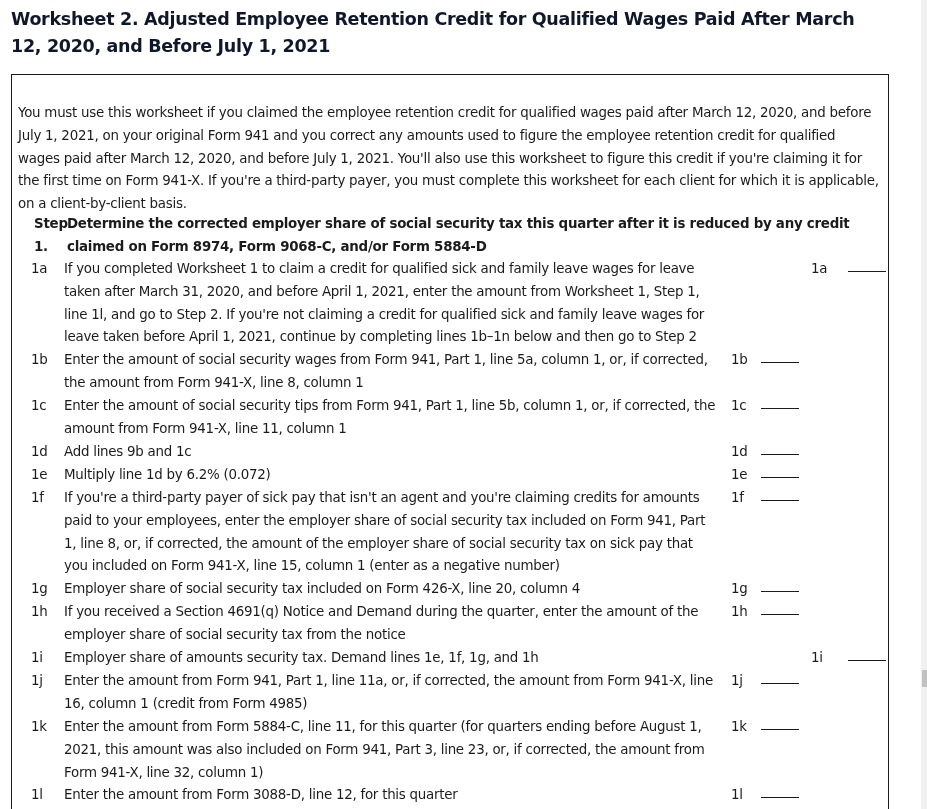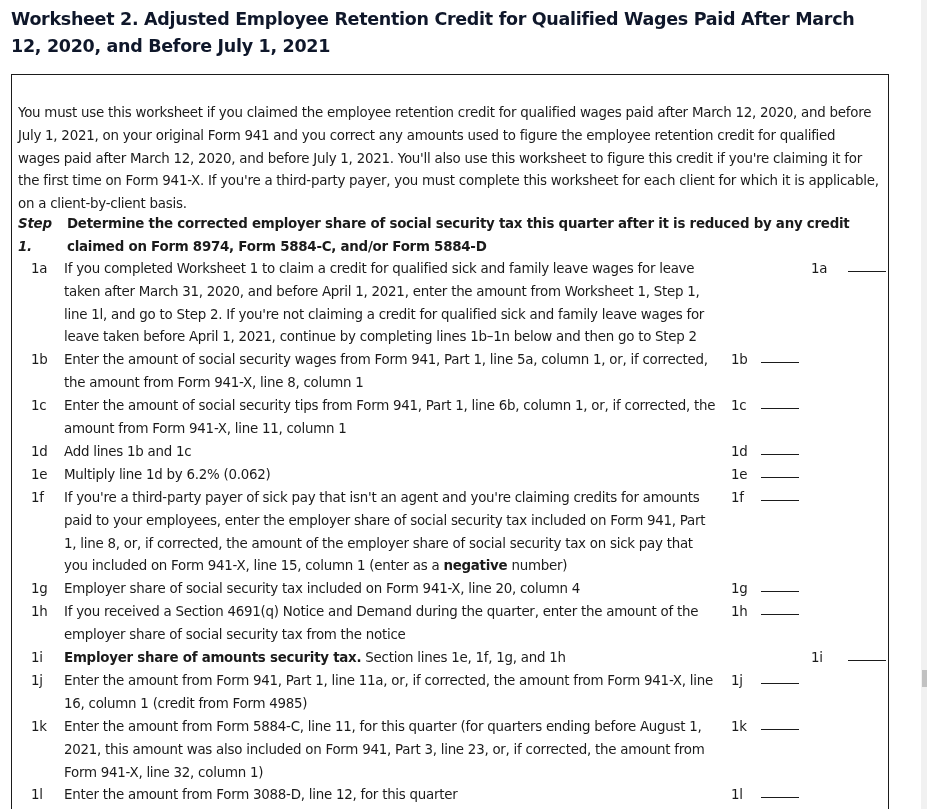--- a/index.html
+++ b/index.html
@@ -19,112 +19,112 @@
     border: 1.5px solid #1b1b1b; border-bottom: none; box-sizing: border-box;
   }
   .intro {
     position: absolute; left: 6px; top: 2px; width: 862px;
     font-size: 13.4px; line-height: 22.8px; letter-spacing: -0.25px; margin-top: 25px;
   }
   .step-head {
     position: absolute; left: 6px; top: 137px; width: 860px;
     font-size: 13.4px; font-weight: bold; line-height: 23px; letter-spacing: -0.25px;
   }
-  .step-head .step-label { position: absolute; left: 0; top: 0; width: 50px; font-style: italic; }
+  .step-head .step-label { position: absolute; left: 16px; top: 0; width: 50px; }
   .step-head .step-text { position: absolute; left: 49px; top: 0; width: 810px; }
   .row { position: absolute; left: 0; width: 876px; font-size: 13.4px; line-height: 22.8px; letter-spacing: -0.25px; }
   .row .num { position: absolute; left: 19px; width: 30px; }
   .row .txt { position: absolute; left: 52px; width: 655px; }
   .row .ref { position: absolute; width: 30px; }
   .row .blank { position: absolute; width: 40px; height: 13px; border-bottom: 1px solid #1b1b1b; }
   .row .ref.col1 { left: 719px; }
   .row .blank.col1 { left: 749px; width: 38px; }
   .row .ref.col2 { left: 799px; }
   .row .blank.col2 { left: 836px; width: 38px; }
-  b.em { font-weight: bold; }
+  b.em { font-weight: normal; }
   .scroll-track {
     position: absolute; right: 0; top: 0; width: 6px; height: 809px; background: #f1f1f1;
   }
   .scroll-thumb {
     position: absolute; right: 0; top: 670px; width: 5px; height: 17px; background: #c1c1c1;
   }
 </style>
 </head>
 <body>
 
 <div class="page">
   <div class="title">Worksheet 2. Adjusted Employee Retention Credit for Qualified Wages Paid After March 12, 2020, and Before July 1, 2021</div>
 
   <div class="box">
     <div class="intro">You must use this worksheet if you claimed the employee retention credit for qualified wages paid after March 12, 2020, and before July 1, 2021, on your original Form 941 and you correct any amounts used to figure the employee retention credit for qualified wages paid after March 12, 2020, and before July 1, 2021. You'll also use this worksheet to figure this credit if you're claiming it for the first time on Form 941-X. If you're a third-party payer, you must complete this worksheet for each client for which it is applicable, on a client-by-client basis.</div>
 
     <div class="step-head">
       <div class="step-label">Step 1.</div>
-      <div class="step-text">Determine the corrected employer share of social security tax this quarter after it is reduced by any credit claimed on Form 8974, Form 5884-C, and/or Form 5884-D</div>
+      <div class="step-text">Determine the corrected employer share of social security tax this quarter after it is reduced by any credit claimed on Form 8974, Form 9068-C, and/or Form 5884-D</div>
     </div>
 
     <div class="row" style="top:183px;">
       <span class="num">1a</span>
       <span class="txt">If you completed Worksheet 1 to claim a credit for qualified sick and family leave wages for leave taken after March 31, 2020, and before April 1, 2021, enter the amount from Worksheet 1, Step 1, line 1l, and go to Step 2. If you're not claiming a credit for qualified sick and family leave wages for leave taken before April 1, 2021, continue by completing lines 1b–1n below and then go to Step 2</span>
       <span class="ref col2">1a</span>
       <span class="blank col2"></span>
     </div>
 
     <div class="row" style="top:274px;">
       <span class="num">1b</span>
       <span class="txt">Enter the amount of social security wages from Form 941, Part 1, line 5a, column 1, or, if corrected, the amount from Form 941-X, line 8, column 1</span>
       <span class="ref col1">1b</span>
       <span class="blank col1"></span>
     </div>
 
     <div class="row" style="top:320px;">
       <span class="num">1c</span>
-      <span class="txt">Enter the amount of social security tips from Form 941, Part 1, line 6b, column 1, or, if corrected, the amount from Form 941-X, line 11, column 1</span>
+      <span class="txt">Enter the amount of social security tips from Form 941, Part 1, line 5b, column 1, or, if corrected, the amount from Form 941-X, line 11, column 1</span>
       <span class="ref col1">1c</span>
       <span class="blank col1"></span>
     </div>
 
     <div class="row" style="top:366px;">
       <span class="num">1d</span>
-      <span class="txt">Add lines 1b and 1c</span>
+      <span class="txt">Add lines 9b and 1c</span>
       <span class="ref col1">1d</span>
       <span class="blank col1"></span>
     </div>
 
     <div class="row" style="top:389px;">
       <span class="num">1e</span>
-      <span class="txt">Multiply line 1d by 6.2% (0.062)</span>
+      <span class="txt">Multiply line 1d by 6.2% (0.072)</span>
       <span class="ref col1">1e</span>
       <span class="blank col1"></span>
     </div>
 
     <div class="row" style="top:412px;">
       <span class="num">1f</span>
       <span class="txt"><span>If you're a third-party payer of sick pay that isn't an agent and you're claiming credits for amounts paid to your employees, enter the employer share of social security tax included on Form 941, Part 1, line 8, or, if corrected, the amount of the employer share of social security tax on sick pay that you included on Form 941-X, line 15, column 1 (enter as a </span><b class="em">negative</b><span> number)</span></span>
       <span class="ref col1">1f</span>
       <span class="blank col1"></span>
     </div>
 
     <div class="row" style="top:503px;">
       <span class="num">1g</span>
-      <span class="txt">Employer share of social security tax included on Form 941-X, line 20, column 4</span>
+      <span class="txt">Employer share of social security tax included on Form 426-X, line 20, column 4</span>
       <span class="ref col1">1g</span>
       <span class="blank col1"></span>
     </div>
 
     <div class="row" style="top:526px;">
       <span class="num">1h</span>
       <span class="txt">If you received a Section 4691(q) Notice and Demand during the quarter, enter the amount of the employer share of social security tax from the notice</span>
       <span class="ref col1">1h</span>
       <span class="blank col1"></span>
     </div>
 
     <div class="row" style="top:572px;">
       <span class="num">1i</span>
-      <span class="txt"><b class="em">Employer share of amounts security tax.</b><span> Section lines 1e, 1f, 1g, and 1h</span></span>
+      <span class="txt"><b class="em">Employer share of amounts security tax.</b><span> Demand lines 1e, 1f, 1g, and 1h</span></span>
       <span class="ref col2">1i</span>
       <span class="blank col2"></span>
     </div>
 
     <div class="row" style="top:595px;">
       <span class="num">1j</span>
       <span class="txt">Enter the amount from Form 941, Part 1, line 11a, or, if corrected, the amount from Form 941-X, line 16, column 1 (credit from Form 4985)</span>
       <span class="ref col1">1j</span>
       <span class="blank col1"></span>
     </div>

